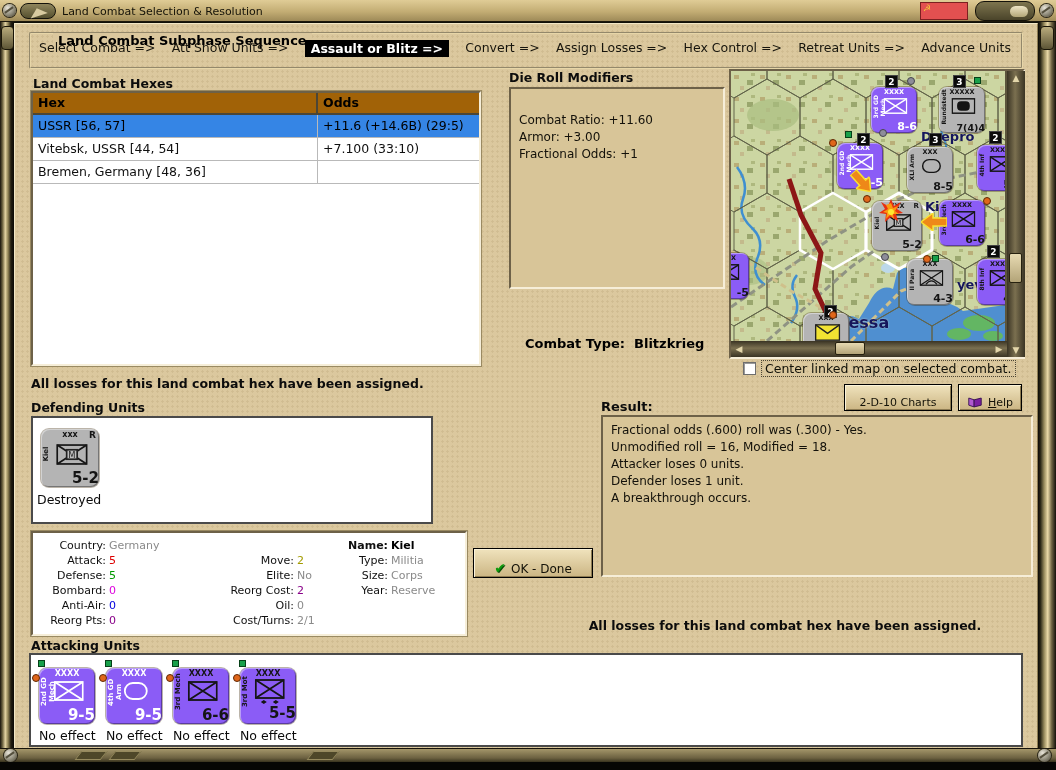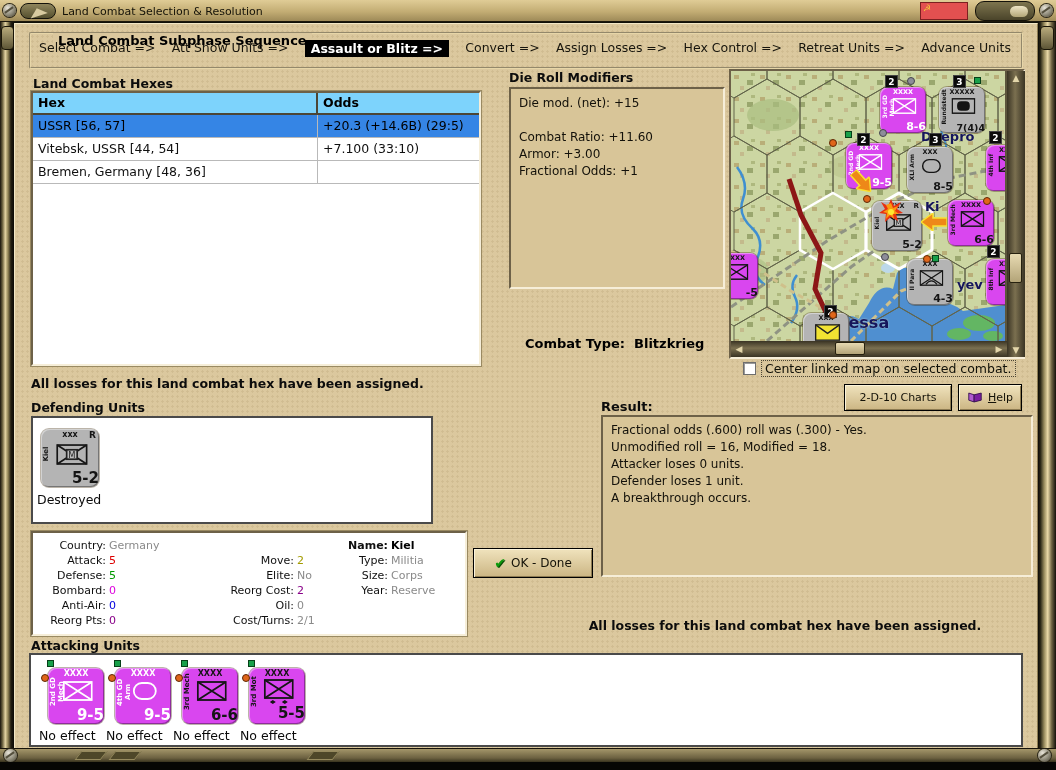--- a/index.html
+++ b/index.html
@@ -32,21 +32,21 @@
 
   
   #seqbox{left:14px;top:8px;width:994px;height:37px;border:2px groove #e7d6a8;border-radius:2px;}
   #seqtitle{left:22px;top:-1px;padding:0 5px;background:#dbc89e;font-size:13px;font-weight:bold;}
   #seqrow{left:16px;top:16px;width:988px;display:flex;justify-content:space-between;padding:0 8px;font-size:12.5px;color:#17150d;}
   #seqrow .step{white-space:nowrap;}
   #seqrow .step.hl{background:#000;color:#fff;font-weight:bold;padding:1px 6px;text-align:center;}
 
   
   #hextable{left:16px;top:67px;width:450px;height:275px;background:#fff;border:2px solid;border-color:#6d6148 #f6eed8 #f6eed8 #6d6148;outline:1px solid #9a8a62;}
-  .th-row{display:flex;height:22px;background:#7dd3fc;border-bottom:2px solid #4c4636;font-weight:bold;font-size:12.5px;}
+  .th-row{display:flex;height:22px;background:#a16207;border-bottom:2px solid #4c4636;font-weight:bold;font-size:12.5px;}
   .th-row .c1{width:285px;padding:2px 5px;border-right:2px solid #4c4636;}
   .th-row .c2{flex:1;padding:2px 5px;}
   .t-row{display:flex;height:23px;font-size:12.5px;border-bottom:1px solid #b9b9b9;color:#101010;}
   .t-row .c1{width:285px;padding:3px 5px;border-right:1px solid #b9b9b9;white-space:nowrap;overflow:hidden;}
   .t-row .c2{flex:1;padding:3px 5px;white-space:nowrap;}
   .t-row.sel{background:#3585e5;color:#000000;}
 
   
   #diepanel{left:494px;top:63px;width:216px;height:202px;background:#d8c598;border:2px solid;border-color:#6d6148 #f6eed8 #f6eed8 #6d6148;padding:6px 8px;}
   #diepanel div{font-size:12px;line-height:17px;min-height:17px;color:#13110a;}
@@ -60,21 +60,21 @@
   .dot-ci{position:absolute;width:8px;height:8px;border-radius:50%;background:#e0661a;border:1px solid #5e2806;z-index:6;}
   .dot-gy{position:absolute;width:8px;height:8px;border-radius:50%;background:#8d8d99;border:1px solid #44444c;z-index:6;}
   .arrow{position:absolute;z-index:8;}
   #vsb{left:276px;top:0;width:18px;height:286px;background:linear-gradient(90deg,#3a3424,#7b7050 45%,#3a3424);}
   #hsb{left:0;top:270px;width:276px;height:16px;background:linear-gradient(180deg,#3a3424,#7b7050 45%,#3a3424);}
   .sb-arrow{position:absolute;color:#e3d6aa;font-size:9px;line-height:14px;text-align:center;width:16px;height:14px;}
   .sb-thumb{position:absolute;background:linear-gradient(180deg,#e7dab2,#b3a478);border:1px solid #26210f;border-radius:2px;}
 
   
   .counter{position:absolute;border-radius:8px;box-shadow:inset 1px 1px 0 rgba(255,255,255,.4),inset -1px -1px 0 rgba(0,0,0,.35),0 0 0 1px rgba(60,40,10,.35);}
-  .counter.orange{background:#d946ef;margin-left:9px;}
+  .counter.orange{background:#8b5cf6;}
   .counter.gray{background:#b4b4b4;}
   .t-white{color:#fff;}
   .t-black{color:#151515;}
   .c-size{position:absolute;top:1px;left:0;right:0;text-align:center;font-weight:bold;}
   .c-side{position:absolute;left:1px;top:3px;height:75%;writing-mode:vertical-rl;transform:rotate(180deg);font-weight:bold;text-align:center;}
   .c-str{position:absolute;bottom:0;left:9px;right:0;text-align:right;font-weight:bold;}
   .c-flag{position:absolute;top:1px;right:3px;font-weight:bold;}
   .sym{position:absolute;left:50%;transform:translateX(-44%);}
   .big .c-size{font-size:8px;}
   .big .c-side{font-size:7px;}
@@ -92,21 +92,21 @@
   #statsbox{left:16px;top:507px;width:436px;height:105px;background:#fff;border:2px solid;border-color:#6d6148 #f6eed8 #f6eed8 #6d6148;outline:1px solid #9a8a62;padding:5px 2px;}
   .stat-grid{display:grid;grid-template-columns:74px 92px 96px 40px 54px auto;font-size:11px;line-height:15px;}
   .stat-grid .lbl{text-align:right;padding-right:3px;color:#101010;}
   .sv-red{color:#dd0000;} .sv-green{color:#009900;} .sv-mag{color:#dd00dd;}
   .sv-blue{color:#0000dd;} .sv-pur{color:#880088;} .sv-olv{color:#a39b00;}
   .sv-gray{color:#8a8a8a;} .sv-bold{font-weight:bold;color:#000;}
 
   #resultpanel{left:586px;top:391px;width:432px;height:162px;background:#d8c598;border:2px solid;border-color:#6d6148 #f6eed8 #f6eed8 #6d6148;padding:5px 8px;}
   #resultpanel div{font-size:12px;line-height:17px;color:#13110a;}
 
-  .btn{position:absolute;background:linear-gradient(180deg,#f0e3bd,#cbb583);border:1px solid #000;box-shadow:inset 1px 1px 0 #fbf3da,inset -1px -1px 0 #8d7b52;font-size:11px;color:#141208;display:flex;align-items:center;justify-content:center;gap:5px;cursor:pointer;}
+  .btn{position:absolute;background:linear-gradient(180deg,#f0e3bd,#cbb583);border:1px solid #000;box-shadow:inset 1px 1px 0 #fbf3da,inset -1px -1px 0 #8d7b52;font-size:11px;color:#141208;display:flex;align-items:flex-end;justify-content:center;gap:5px;cursor:pointer;}
   #btn-help span::first-letter{text-decoration:underline;}
   .check-ic{color:#0b9a0b;font-size:14px;font-weight:bold;text-shadow:1px 1px 0 #064e06;}
 
   #cb-row{left:728px;top:336px;display:flex;align-items:center;gap:5px;}
   #cb-box{width:13px;height:13px;background:#fff;border:1px solid #6e6e6e;box-shadow:inset 1px 1px 0 #9a9a9a;}
   #cb-label{font-size:12.5px;border:1px dotted #4c4636;padding:0 3px;color:#101008;}
 </style>
 </head>
 <body>
 
@@ -153,34 +153,33 @@
     </div>
 
     <div class="abs bold-label" style="left:18px;top:52px;">Land Combat Hexes</div>
     <div id="hextable" class="abs">
       <div class="th-row">
         <div class="c1">Hex</div>
         <div class="c2">Odds</div>
       </div>
       <div class="t-row sel">
         <div class="c1">USSR [56, 57]</div>
-        <div class="c2">+20.3 (+14.6B) (29:5)</div>
+        <div class="c2">+11.6 (+14.6B) (29:5)</div>
       </div>
       <div class="t-row">
         <div class="c1">Vitebsk, USSR [44, 54]</div>
         <div class="c2">+7.100 (33:10)</div>
       </div>
       <div class="t-row">
         <div class="c1">Bremen, Germany [48, 36]</div>
       </div>
     </div>
 
     <div class="abs bold-label" style="left:494px;top:46px;">Die Roll Modifiers</div>
     <div id="diepanel" class="abs">
-      <div>Die mod. (net): +15</div>
       <div></div>
       <div>Combat Ratio: +11.60</div>
       <div>Armor: +3.00</div>
       <div>Fractional Odds: +1</div>
     </div>
 
     <div class="abs" style="left:510px;top:312px;font-size:13px;font-weight:bold;">
       <span>Combat Type:</span>&nbsp;
       <span>Blitzkrieg</span>
     </div>

